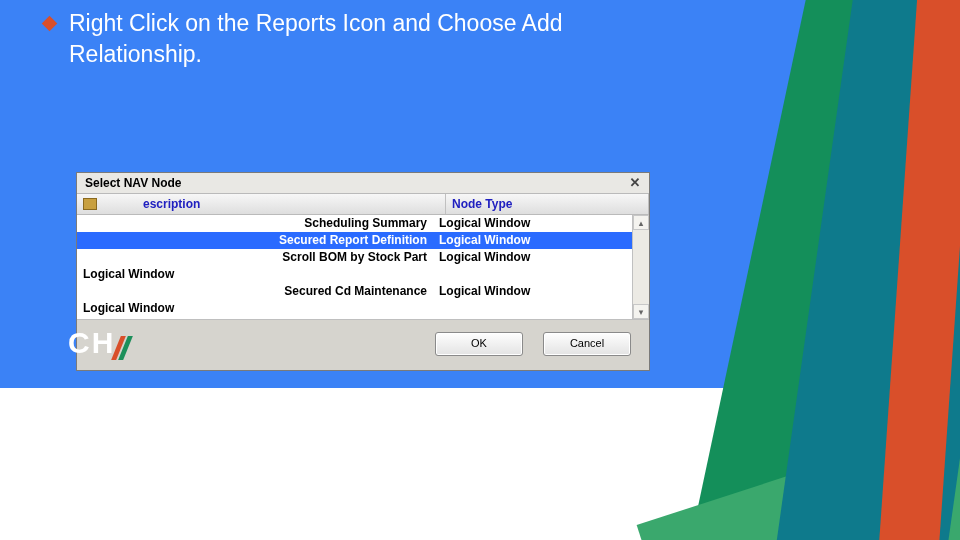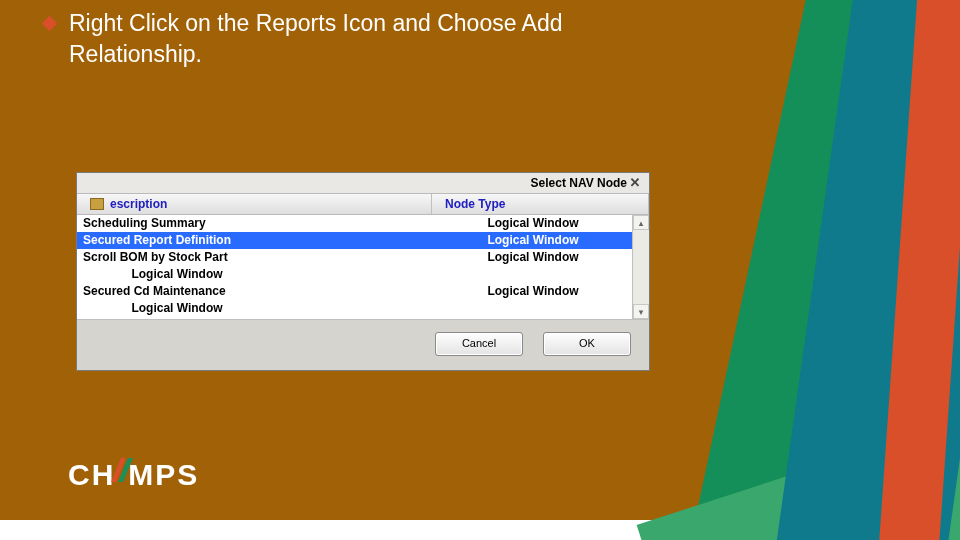--- a/index.html
+++ b/index.html
@@ -1,19 +1,19 @@
 <!DOCTYPE html>
 <html><head>
 <meta charset="utf-8">
 <style>
   html,body{margin:0;padding:0;width:960px;height:540px;overflow:hidden;font-family:"Trebuchet MS","Segoe UI",Arial,sans-serif;}
   .slide{
     position:relative;
-    width:960px;height:520px;
-    background:#a16207;
+    width:960px;height:388px;
+    background:#3b82f6;
     color:#fff;
     box-sizing:border-box;
   }
   
   .ribbon{position:absolute;top:-40px;width:260px;height:700px;transform-origin:top right;}
   .ribbon.r1{right:-120px;background:#148f5a;transform:rotate(12deg);}
   .ribbon.r2{right:-70px;background:#0e7a8c;transform:rotate(8deg);width:170px;}
   .ribbon.r3{right:-20px;background:#d94f2a;transform:rotate(4deg);width:60px;}
   .ribbon.r4{right:0;top:420px;background:#3aa86d;transform:rotate(-18deg);width:340px;height:300px;}
   
@@ -43,21 +43,21 @@
     width:572px;
     background:#d6d4ce;
     border:1px solid #7a7a7a;
     font-family:Tahoma,Arial,sans-serif;
     font-size:12px;
     color:#000;
     box-shadow:1px 1px 0 #fff inset;
   }
   .dlg-title{
     display:flex;
-    justify-content:flex-end;
+    justify-content:space-between;
     align-items:center;
     padding:3px 6px 3px 8px;
     background:#e9e8e4;
     font-weight:bold;
   }
   .dlg-title .x{
     width:16px;height:14px;
     line-height:13px;
     text-align:center;
     color:#444;
@@ -67,22 +67,23 @@
   .grid-head{
     display:flex;
     background:linear-gradient(#f7f7f7,#dedede);
     border-top:1px solid #bababa;
     border-bottom:1px solid #bababa;
     color:#2020c0;
     font-weight:bold;
     font-size:12px;
   }
   .grid-head .cell{
-    padding:3px 13px;
+    padding:3px 6px;
     border-right:1px solid #c0c0c0;
+    gap:40px;
   }
   .grid-head .c-desc{flex:1;display:flex;align-items:center;}
   .grid-head .c-type{width:190px;}
   .mini-icon{
     width:12px;height:10px;
     background:#c8a040;
     border:1px solid #8a6a20;
     margin-right:6px;
   }
   .grid-body{
@@ -102,26 +103,25 @@
   .scroll-col .arrow{width:100%;height:15px;line-height:15px;text-align:center;background:#f4f3ef;border:1px solid #c7c7c7;box-sizing:border-box;}
   .row{
     display:flex;
     font-weight:bold;
     font-size:12px;
     height:17px;
     line-height:17px;
     padding-right:16px;
   }
   .row .cell{padding:0 6px;white-space:nowrap;overflow:hidden;}
-  .row .c-desc{flex:1;}
-  .row .c-type{width:188px;text-align:center;}
+  .row .c-desc{flex:1;text-align:right;}
+  .row .c-type{width:188px;}
   .row.selected{
     background:#2a6bff;
     color:#ffffff;
-    gap:16px;
   }
   .dlg-buttons{
     display:flex;
     justify-content:flex-end;
     gap:20px;
     padding:12px 18px 14px 0;
     background:#d6d4ce;
     border-top:1px solid #bfbfbf;
   }
   .win-btn{
@@ -139,21 +139,21 @@
   
   .logo{
     position:absolute;
     left:68px;bottom:28px;
     font-family:Arial,Helvetica,sans-serif;
     font-weight:900;
     letter-spacing:2px;
     font-size:30px;
     color:#ffffff;
     display:flex;
-    align-items:flex-start;
+    align-items:flex-end;
   }
   .logo .slash{
     display:inline-block;
     width:17px;height:24px;
     position:relative;
     margin:0 -2px;
   }
   .logo .slash::before{
     content:"";
     position:absolute;left:3px;top:0;width:5px;height:24px;
@@ -220,24 +220,23 @@
         <div class="cell c-type">Logical Window</div>
       </div>
 
       <div class="scroll-col">
         <div class="arrow">▴</div>
         <div class="arrow">▾</div>
       </div>
     </div>
 
     <div class="dlg-buttons">
+      <div class="win-btn">OK</div>
       <div class="win-btn">Cancel</div>
-      <div class="win-btn">OK</div>
     </div>
   </div>
 
   <div class="logo">
     <span>CH</span>
     <span class="slash"></span>
-    <span>MPS</span>
   </div>
 
 </div>
 
 </body></html>

